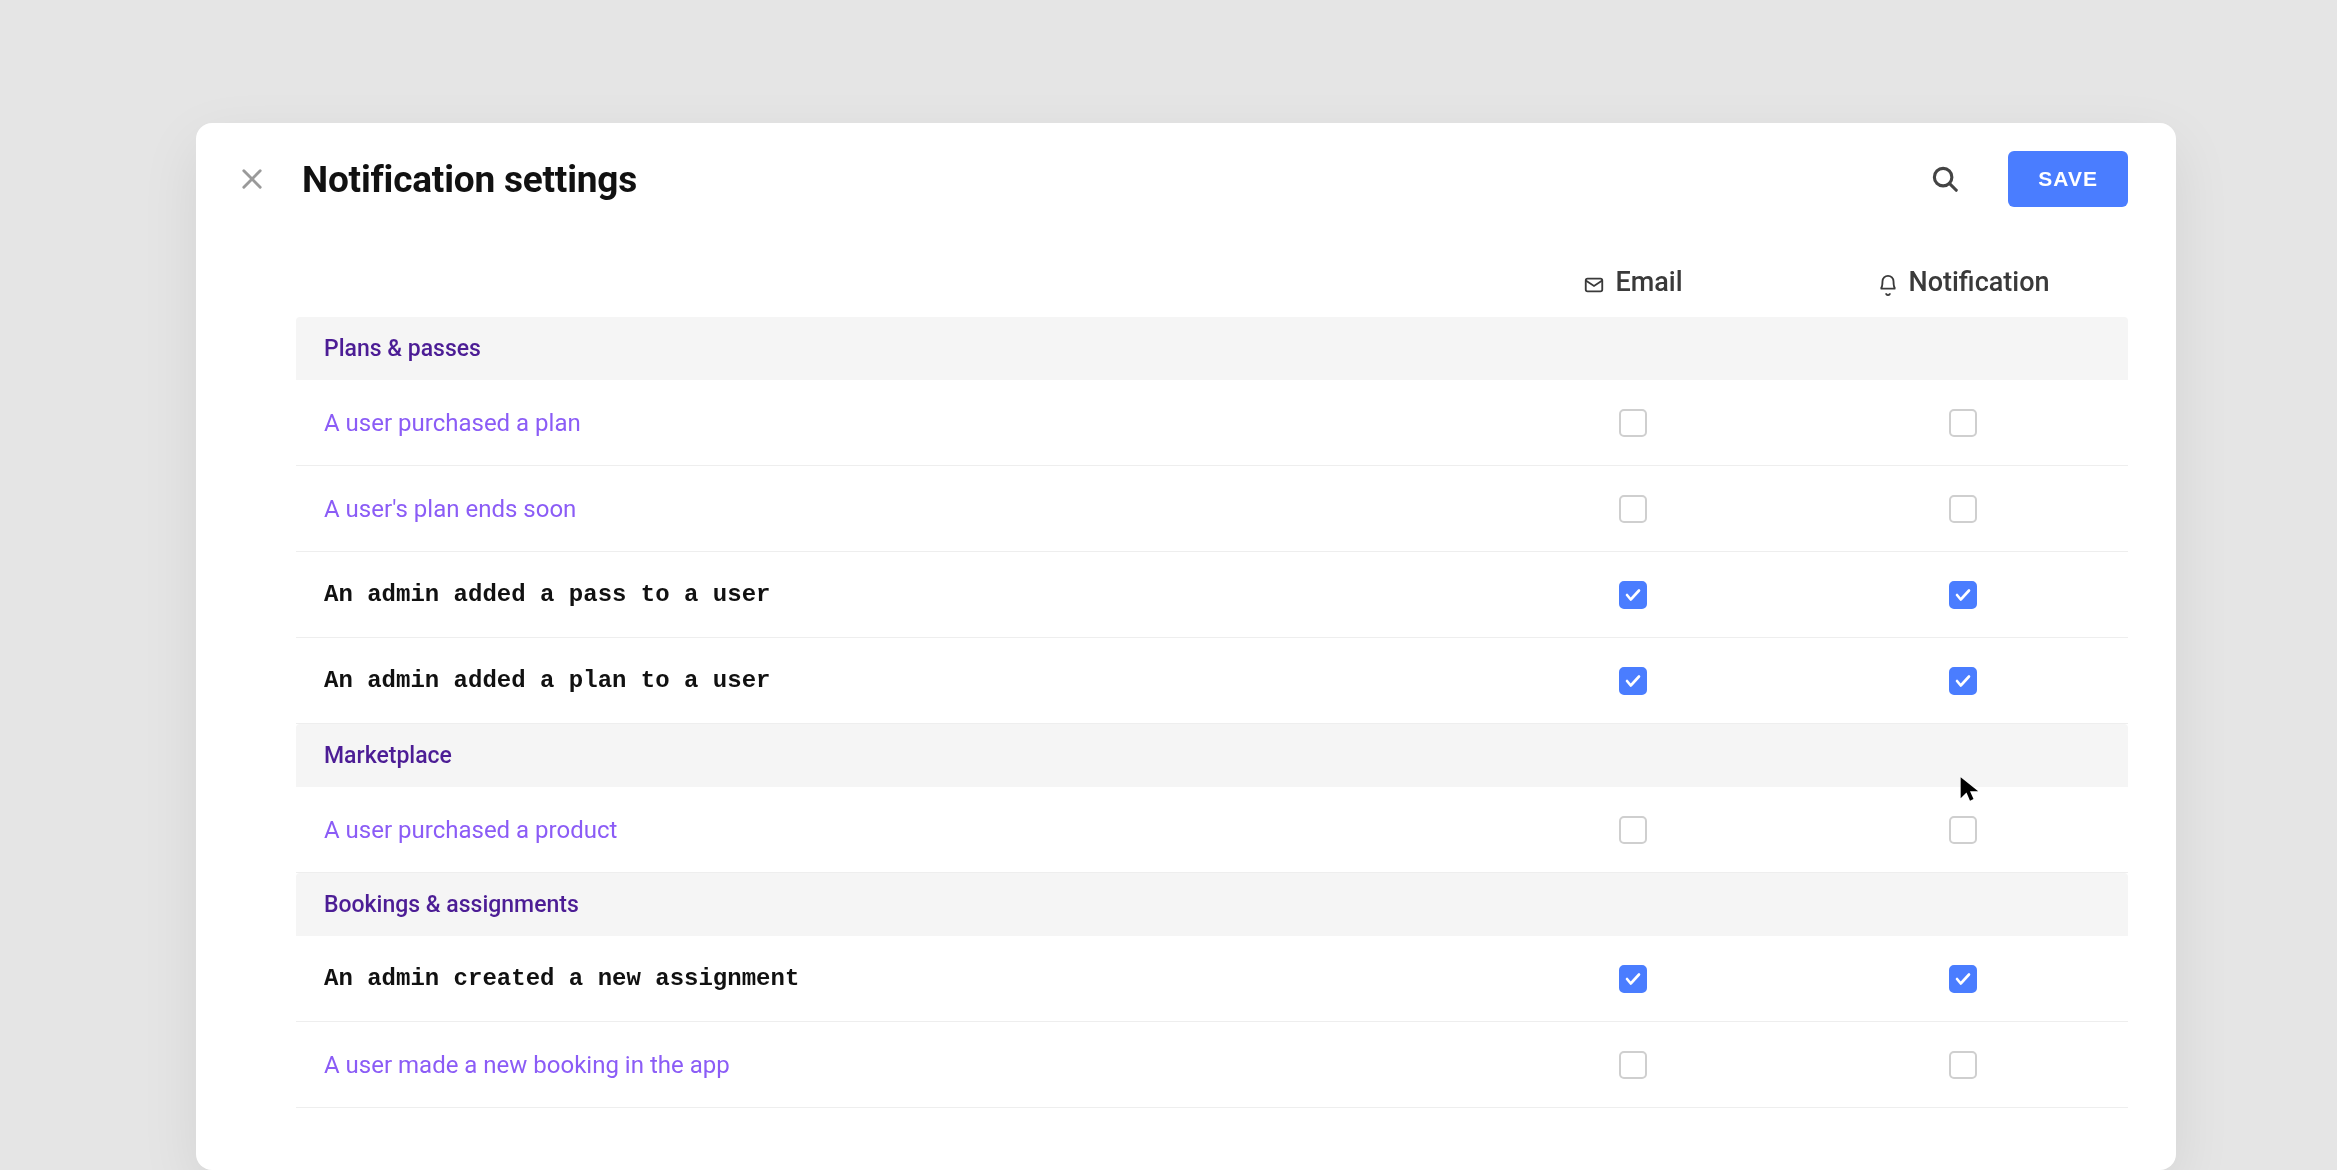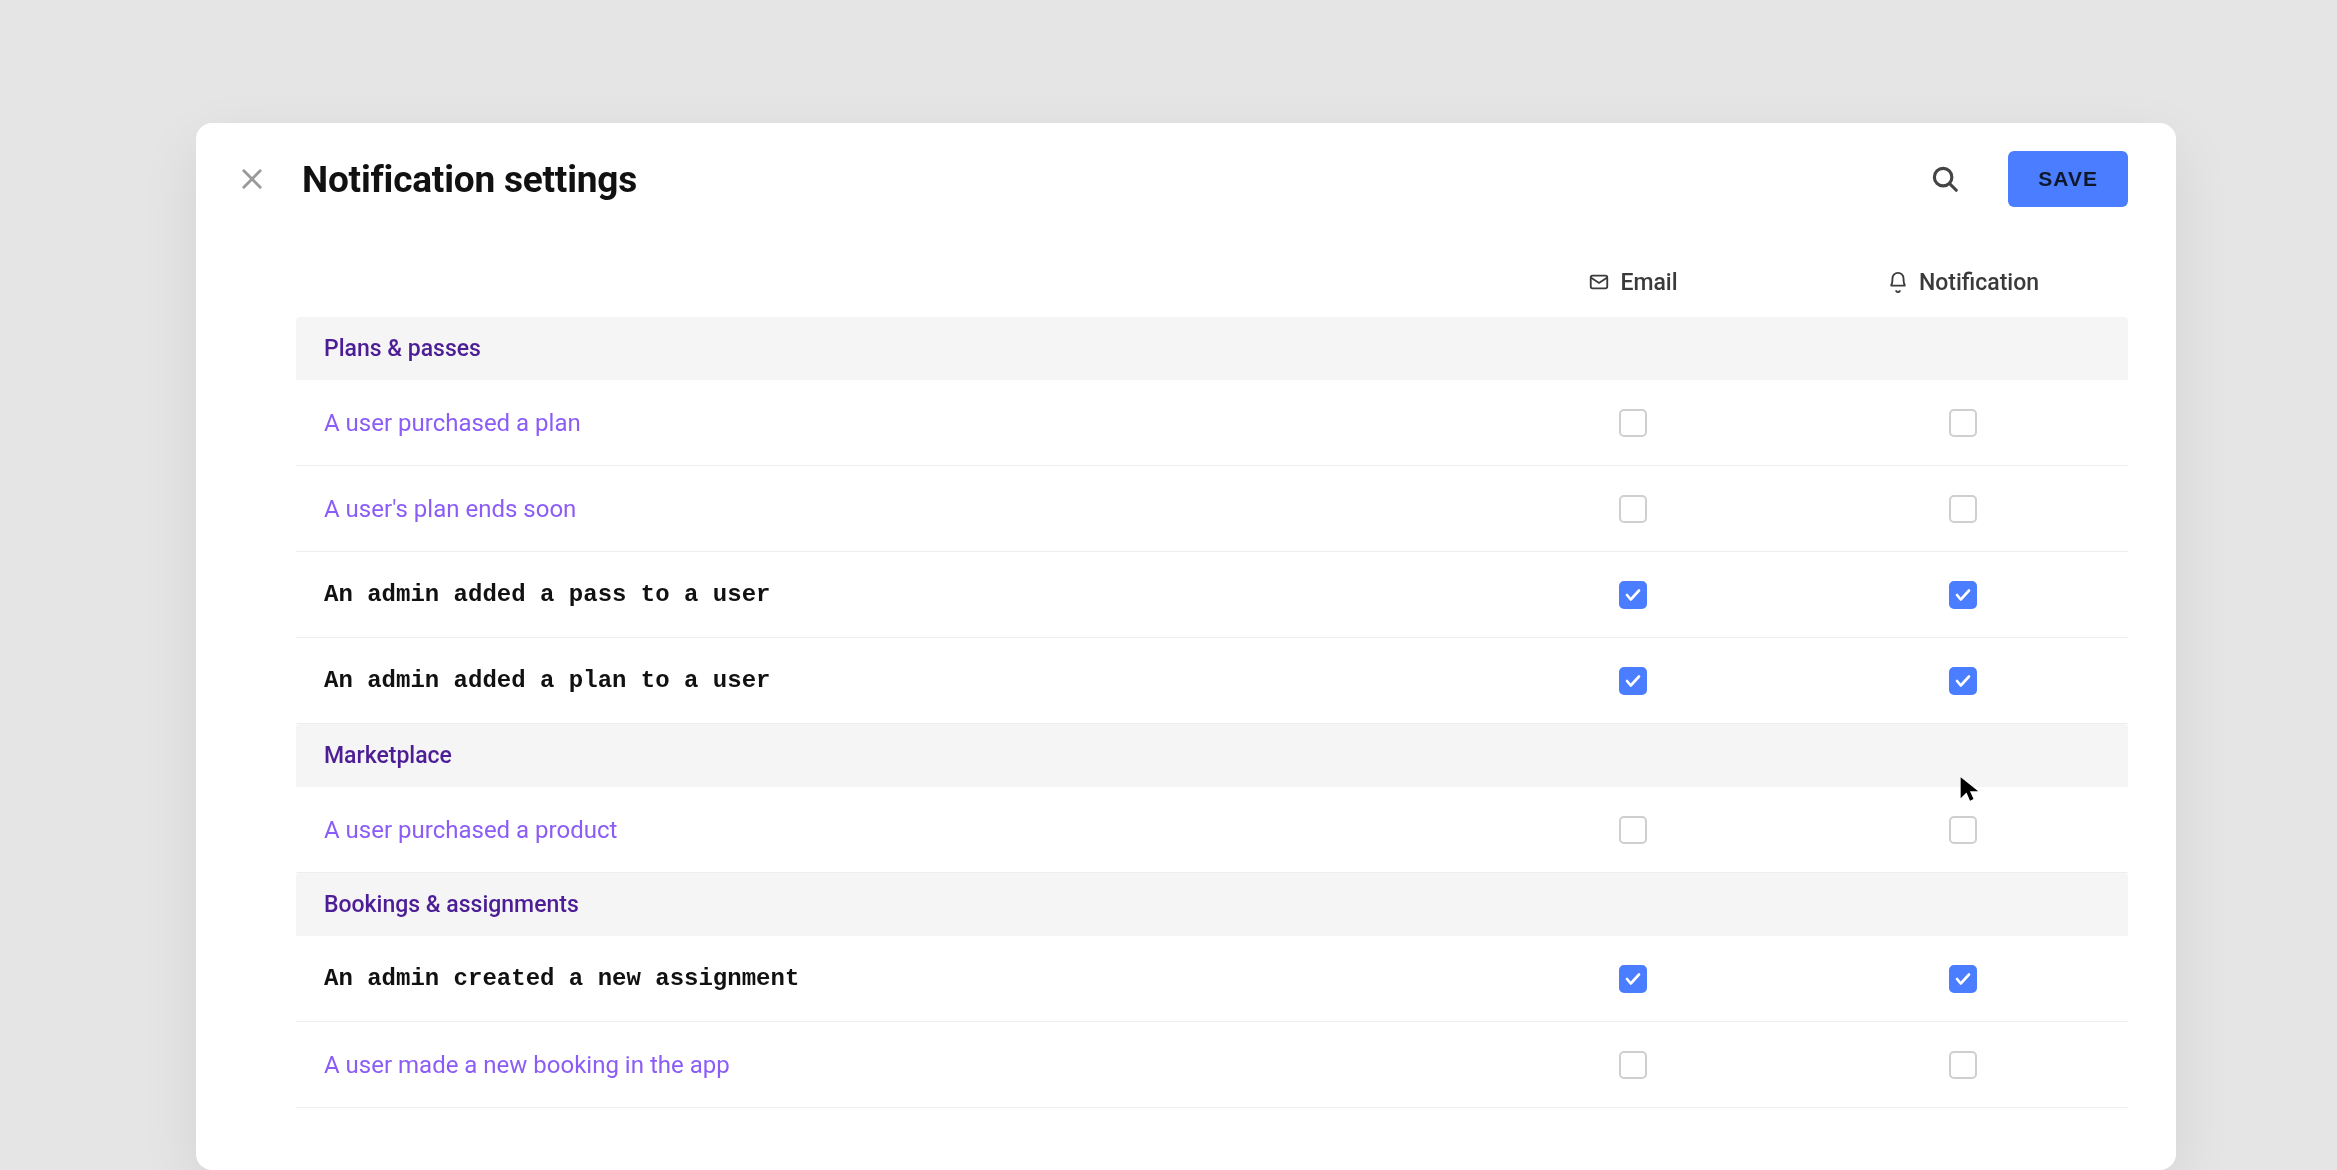--- a/index.html
+++ b/index.html
@@ -43,21 +43,21 @@
   .header-spacer { flex: 1; }
   .search-icon {
     width: 30px;
     height: 30px;
     color: #444;
     cursor: pointer;
     margin-right: 48px;
   }
   .save-btn {
     background: #4a7dff;
-    color: #0f172a;
+    color: #ffffff;
     font-size: 21px;
     font-weight: 600;
     letter-spacing: 1px;
     border: none;
     border-radius: 6px;
     padding: 16px 30px;
     cursor: pointer;
   }
   .content {
     padding: 20px 48px 0 100px;
@@ -67,21 +67,21 @@
     align-items: center;
     height: 70px;
   }
   .col-label-spacer { flex: 1; }
   .col-head {
     display: flex;
     align-items: center;
     justify-content: center;
     gap: 10px;
     color: #3a3a3a;
-    font-size: 23px;
+    font-size: 27px;
     font-weight: 500;
   }
   .col-email { width: 330px; }
   .col-notif { width: 330px; }
   .head-icon { width: 22px; height: 22px; color: #3a3a3a; }
   .section-header {
     background: #f5f5f5;
     color: #4c1d95;
     font-size: 23px;
     font-weight: 500;

